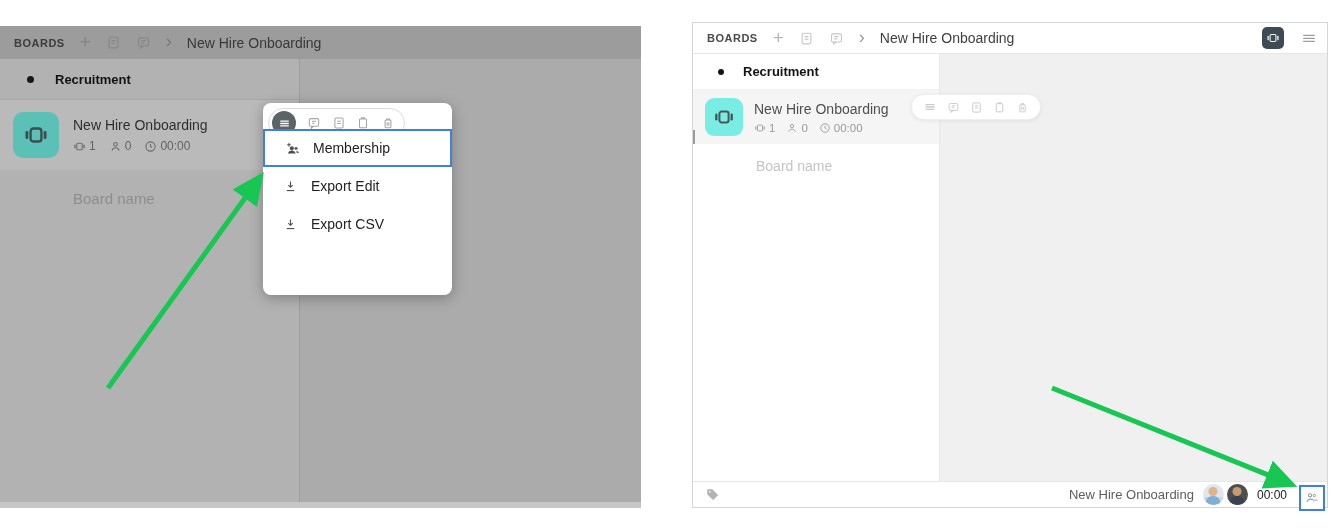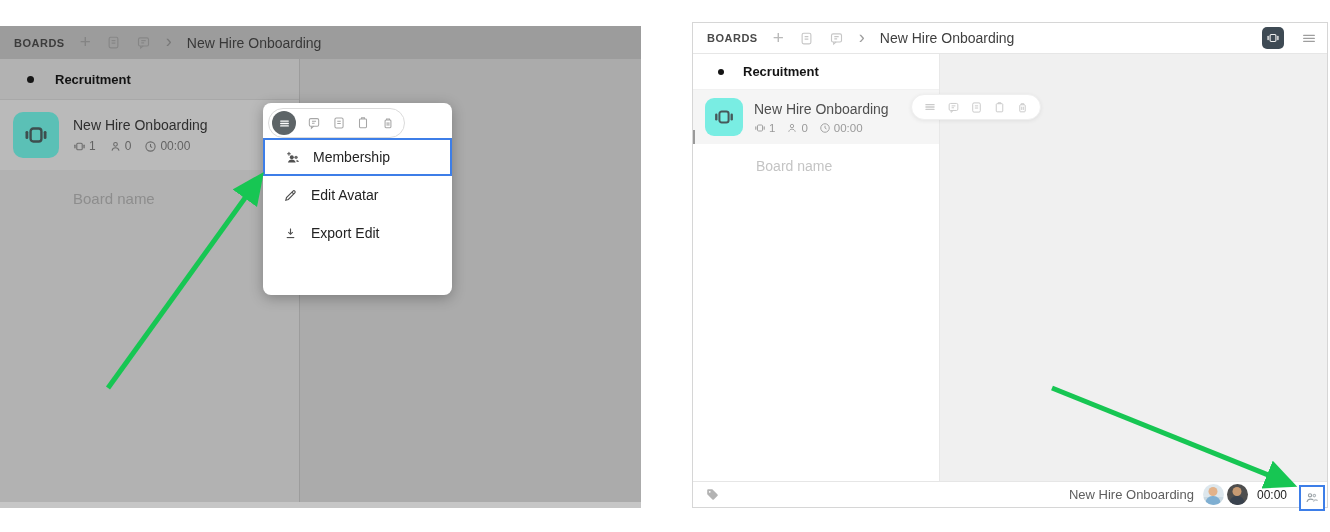--- a/index.html
+++ b/index.html
@@ -37,21 +37,21 @@
   .stat .ic{opacity:.9}
 
   .bname-l{display:block;border:none;outline:none;background:transparent;margin:19px 0 0 71px;font-size:15px;font-family:"Liberation Sans",sans-serif;width:180px;color:#4a4a4a}
   .bname-l::placeholder{color:#8D8D8D;opacity:1}
 
   
   #ctx{position:absolute;left:263px;top:103px;width:189px;height:192px;background:#fff;border-radius:8px;box-shadow:0 3px 14px rgba(0,0,0,.28);z-index:5}
   .ctx-pill{position:absolute;left:5px;top:5px;width:137px;height:30px;border:1px solid #DBDBDB;border-radius:16px;display:flex;align-items:center;justify-content:space-between;padding:0 9px 0 3px;box-sizing:border-box}
   .pill-circle{width:24px;height:24px;border-radius:50%;background:#5D6467;color:#fff;display:flex;align-items:center;justify-content:center;cursor:pointer}
   .ctx-pill .pic{color:#A6A6A6;cursor:pointer}
-  .ctx-items{position:absolute;top:35px;left:0;right:0}
+  .ctx-items{position:absolute;top:26px;left:0;right:0}
   .ctx-item{height:38px;display:flex;align-items:center;gap:11px;padding-left:17px;font-size:14px;color:#232323;box-sizing:border-box;cursor:pointer;background:#fff}
   .ctx-item .mi{width:20px;display:flex;justify-content:center;color:#4F4F4F}
   .ctx-item.hl{border:2px solid var(--highlight-blue,#3D7EE8)}
 
   
   #right-shot{position:absolute;left:692px;top:22px;width:636px;height:486px;border:1px solid #D6D6D6;background:#fff;box-sizing:border-box}
   .r-header{height:31px;background:#fff;border-bottom:1px solid #E6E6E6;display:flex;align-items:center;padding:0 10px 0 14px;gap:15px;box-sizing:border-box}
   .r-header .brand{font-size:11px;font-weight:bold;letter-spacing:.5px;color:#4A4A4A}
   .r-header .hplus{font-size:19px;font-weight:300;color:#B9B9B9;line-height:1;margin-top:-2px;cursor:pointer}
   .r-header .hicon{color:#C6C6C6;cursor:pointer}
@@ -225,35 +225,36 @@
             <circle cx="17" cy="11.8" r="2.3" opacity=".85"></circle>
             <path d="M5.5 19c.7-2.8 2.9-4.2 5.5-4.2s4.8 1.4 5.5 4.2z"></path>
             <path d="M17.5 15.2c1.9.2 3.2 1.3 3.7 3.3h-3.4" opacity=".85"></path>
           </svg>
       </span>
       <span>Membership</span>
     </div>
     <div class="ctx-item">
       <span class="mi ic">
         <svg width="15" height="15" viewBox="0 0 24 24" fill="none" stroke="currentColor" stroke-width="1.8">
-            <path d="M4.5 19.5l1.1-4.1L16 5a2 2 0 012.9 2.9L8.5 18.3l-4 1.2z"></path>
-            <path d="M14.3 6.7l3 3"></path>
-          </svg>
-      </span>
-      <span>Edit Avatar</span>
+            <path d="M12 4v9"></path>
+            <path d="M8.5 9.8L12 13.3l3.5-3.5"></path>
+            <path d="M6 18.5h12"></path>
+          </svg>
+      </span>
+      <span>Export Edit</span>
     </div>
     <div class="ctx-item">
       <span class="mi ic">
         <svg width="15" height="15" viewBox="0 0 24 24" fill="none" stroke="currentColor" stroke-width="1.8">
             <path d="M12 4v9"></path>
             <path d="M8.5 9.8L12 13.3l3.5-3.5"></path>
             <path d="M6 18.5h12"></path>
           </svg>
       </span>
-      <span>Export Edit</span>
+      <span>Export CSV</span>
     </div>
   </div>
 </div>
 
 <div id="right-shot">
 
   <div class="r-header">
     <span class="brand">BOARDS</span>
     <span class="hplus">+</span>
     <span class="hicon ic">

